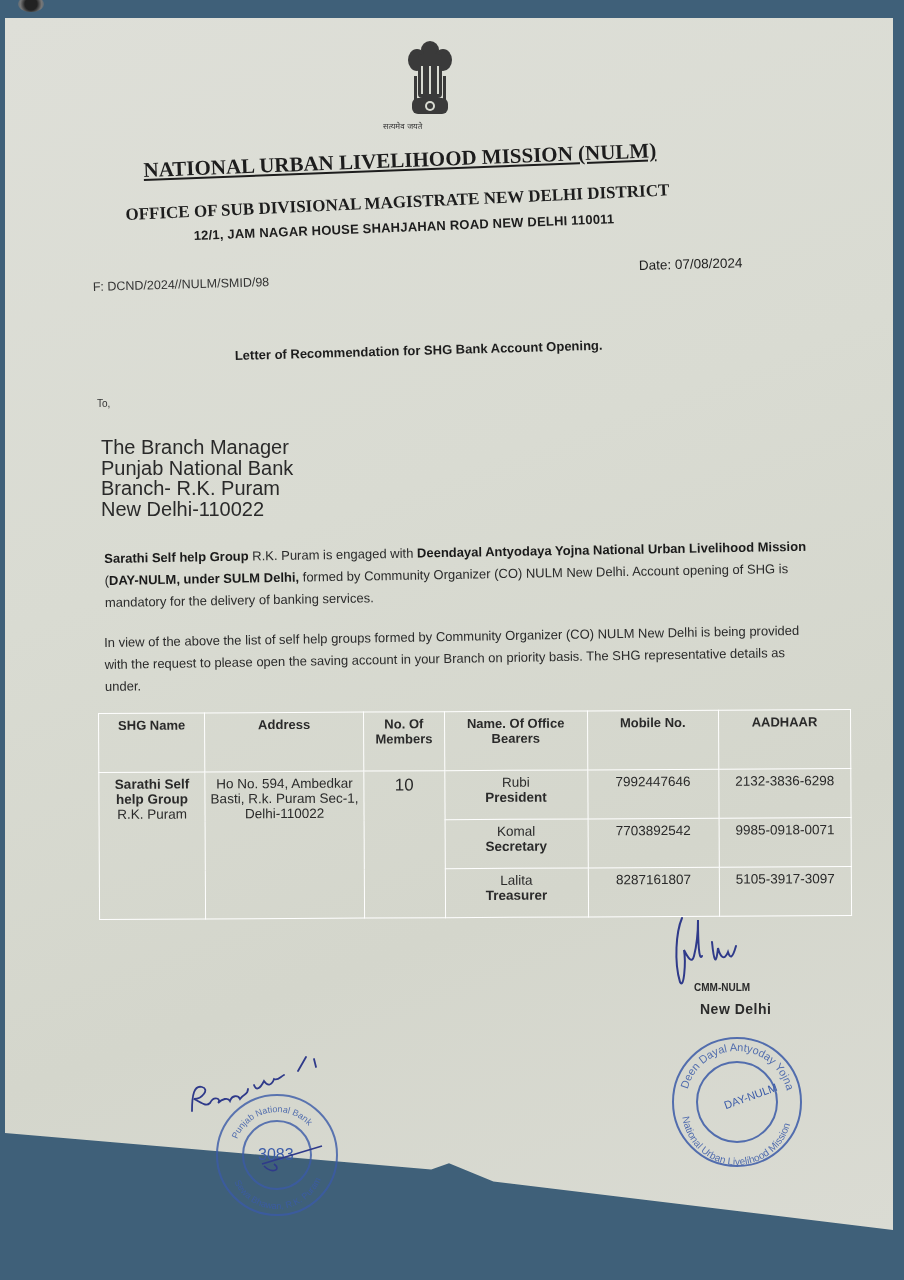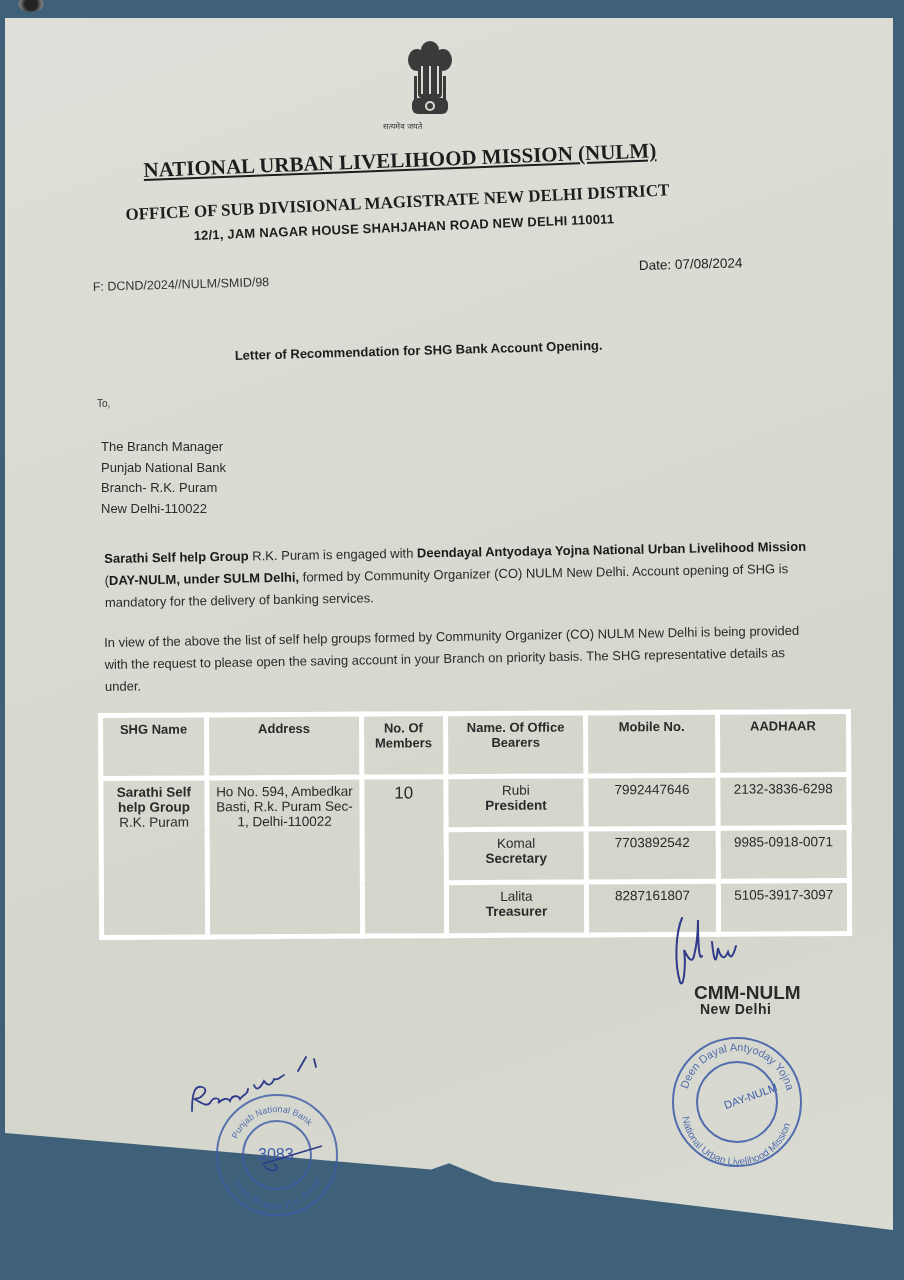--- a/index.html
+++ b/index.html
@@ -27,44 +27,44 @@
   .title {
     left: 144px; top: 158px; font-size: 21px; text-decoration: underline;
     transform: rotate(-2.2deg); transform-origin: left bottom; white-space: nowrap;
   }
   .office { left: 126px; top: 205px; font-size: 17px; transform: rotate(-2.6deg); transform-origin: left bottom; white-space: nowrap; }
   .address { left: 194px; top: 228px; font-size: 13px; font-weight: bold; transform: rotate(-2.3deg); transform-origin: left bottom; white-space: nowrap; letter-spacing: .2px; }
   .date { left: 639px; top: 258px; font-size: 13.5px; transform: rotate(-1.5deg); transform-origin: left bottom; }
   .ref { left: 93px; top: 280px; font-size: 12.5px; color: #333; transform: rotate(-1.6deg); transform-origin: left bottom; }
   .subject { left: 235px; top: 348px; font-size: 13px; font-weight: bold; transform: rotate(-1.6deg); transform-origin: left bottom; white-space: nowrap; }
   .to { left: 97px; top: 398px; font-size: 10px; color: #333; }
-  .addressee { left: 101px; top: 437px; font-size: 13px; line-height: 20.5px; color: #2a2a2a; }
+  .addressee { left: 101px; top: 437px; font-size: 20px; line-height: 20.5px; color: #2a2a2a; }
   .para {
     left: 104px; width: 716px; font-size: 13px; line-height: 22px; color: #2b2b2b;
     transform: rotate(-1deg); transform-origin: left top;
   }
   .para1 { top: 548px; }
   .para2 { top: 632px; }
   .para b { color: #1a1a1a; }
   table.shg {
     position: absolute; left: 98px; top: 713px; width: 753px;
     border-collapse: collapse; font-size: 13.5px; color: #2a2a2a;
     transform: rotate(-0.3deg); transform-origin: left top;
   }
   table.shg td, table.shg th {
-    border: 5px solid #ffffff; text-align: center; vertical-align: top; padding: 4px 4px;
+    border: 1px solid #ffffff; text-align: center; vertical-align: top; padding: 4px 4px;
   }
   table.shg th { font-weight: bold; height: 50px; font-size: 13px; }
   .c1 { width: 98px; } .c2 { width: 151px; } .c3 { width: 72px; } .c4 { width: 135px; } .c5 { width: 123px; } .c6 { width: 124px; }
   .bearer-role { font-weight: bold; }
   .cell-bold { font-weight: bold; }
   .members { font-size: 17px; }
   td.bearer { height: 40px; }
   .signature { position: absolute; left: 668px; top: 912px; width: 100px; height: 80px; }
-  .sig-title { left: 694px; top: 982px; font-size: 19px; font-weight: bold; color: #2a2a2a; }
+  .sig-title { left: 694px; top: 982px; font-size: 10px; font-weight: bold; color: #2a2a2a; }
   .sig-place { left: 700px; top: 1001px; font-size: 14px; font-weight: bold; color: #2a2a2a; letter-spacing: .5px; }
   .stamp { position: absolute; }
   .stamp-day { left: 668px; top: 1035px; width: 138px; height: 134px; }
   .stamp-pnb { left: 212px; top: 1090px; width: 130px; height: 130px; }
   .received { position: absolute; left: 188px; top: 1055px; width: 150px; height: 70px; }
 </style>
 </head>
 <body>
 
 <div class="paper"></div>

